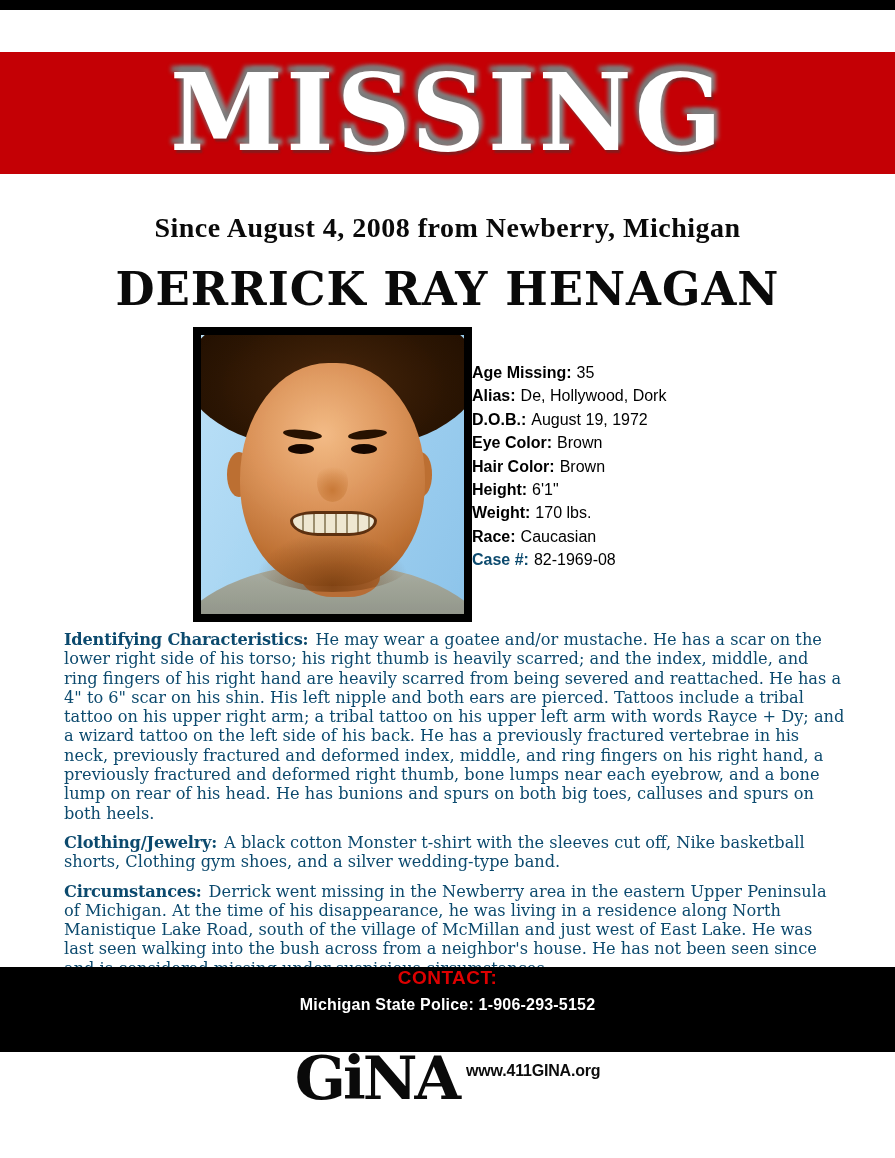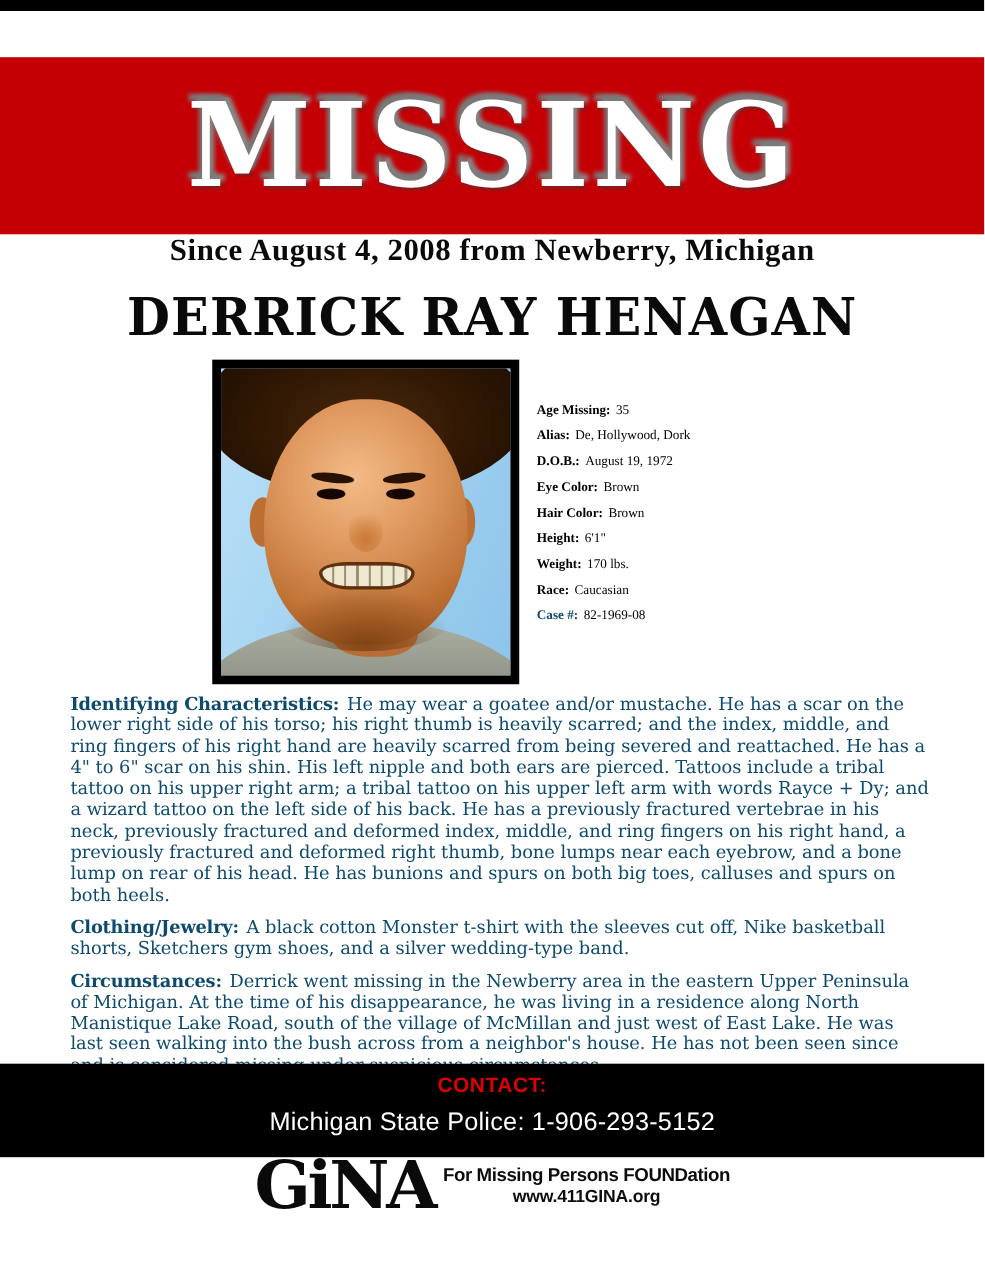--- a/index.html
+++ b/index.html
@@ -4,21 +4,21 @@
 <style>
   * { margin:0; padding:0; box-sizing:border-box; }
   html,body { background:#ffffff; }
   body { font-family:"DejaVu Serif", serif; }
   .page {
     position:relative; width:895px; height:1158px; margin:0 auto;
     background:#ffffff; overflow:hidden;
   }
   .top-bar { position:absolute; left:0; top:0; width:895px; height:10px; background:#000000; }
   .red-banner {
-    position:absolute; left:0; top:52px; width:895px; height:161px;
+    position:absolute; left:0; top:52px; width:895px; height:122px;
     background:#c40005; display:flex; align-items:center; justify-content:center;
   }
   .missing-title {
     color:#ffffff; font-family:"DejaVu Serif", serif; font-weight:bold;
     font-size:102px; letter-spacing:3px; line-height:1;
     text-shadow:-3px -6px 4px #7a7a7a, 4px -5px 4px #8a8a8a, 2px 2px 2px rgba(60,60,60,.45);
     transform:scaleY(1.04);
   }
   .since-line {
     position:absolute; left:0; top:212px; width:895px; text-align:center;
@@ -60,36 +60,36 @@
     background:radial-gradient(circle at 50% 70%, #c07a40 0%, rgba(192,122,64,0) 75%);
     border-radius:50%; }
   .p-smile { position:absolute; left:34%; top:63%; width:33%; height:9%;
     background:repeating-linear-gradient(90deg,#e8e2cf 0 9px, #9a8e72 9px 11px);
     border:3px solid #5b3418; border-radius:46% 46% 50% 50% / 60% 60% 95% 95%; }
   .p-shadow { position:absolute; left:20%; top:70%; width:60%; height:22%;
     background:radial-gradient(ellipse at 50% 90%, rgba(90,45,10,.55), rgba(90,45,10,0) 70%);
     border-radius:50%; }
   
   .details {
-    position:absolute; left:488px; top:361px; width:380px;
-    font-family:Liberation Serif, serif; font-size:12px; line-height:23.4px; color:#000000;
+    position:absolute; left:472px; top:361px; width:380px;
+    font-family:Liberation Sans, sans-serif; font-size:16px; line-height:23.4px; color:#000000;
   }
   .detail-label { font-weight:bold; }
   .detail-value { margin-left:5px; }
   .detail-row:last-child .detail-label { color:#0c4a6e; }
   
   .sections { position:absolute; left:64px; top:630px; width:782px;
     font-family:"DejaVu Serif", serif; font-size:16.2px; line-height:19.3px; color:#0c4a6e; }
   .section { margin-bottom:10px; }
   .sec-label { font-weight:bold; margin-right:7px; letter-spacing:-0.2px; }
   
   .contact-band { position:absolute; left:0; top:967px; width:895px; height:85px;
     background:#000000; text-align:center; font-family:"Liberation Sans", sans-serif; }
-  .contact-heading { margin-top:10px; color:#dd0000; font-weight:bold; font-size:19px; letter-spacing:0.5px; }
-  .contact-line { margin-top:7px; color:#ffffff; font-weight:normal; font-size:23px; letter-spacing:0.2px; }
+  .contact-heading { color:#dd0000; font-weight:bold; font-size:19px; letter-spacing:0.5px; }
+  .contact-line { margin-top:7px; color:#ffffff; font-weight:bold; font-size:16px; letter-spacing:0.2px; }
   
   .gina-block { position:absolute; left:0; top:1054px; width:895px;
     display:flex; justify-content:center; align-items:flex-start; }
   .gina-brand { font-family:"DejaVu Serif", serif; font-weight:bold; font-size:60px;
     line-height:48px; color:#0a0a0a; letter-spacing:-3px; transform:scaleY(1.0); }
   .gina-right { margin-left:8px; margin-top:6px; font-family:"Liberation Sans", sans-serif;
     font-weight:bold; color:#0c0c0c; text-align:center; }
   .gina-tagline { font-size:17px; letter-spacing:-0.4px; line-height:18px; }
   .gina-url { font-size:16px; letter-spacing:-0.2px; line-height:17px; margin-top:2px; }
 </style>
@@ -133,30 +133,29 @@
     <div class="detail-row"><span class="detail-label">Eye Color:</span><span class="detail-value">Brown</span></div>
     <div class="detail-row"><span class="detail-label">Hair Color:</span><span class="detail-value">Brown</span></div>
     <div class="detail-row"><span class="detail-label">Height:</span><span class="detail-value">6'1"</span></div>
     <div class="detail-row"><span class="detail-label">Weight:</span><span class="detail-value">170 lbs.</span></div>
     <div class="detail-row"><span class="detail-label">Race:</span><span class="detail-value">Caucasian</span></div>
     <div class="detail-row"><span class="detail-label">Case #:</span><span class="detail-value">82-1969-08</span></div>
   </div>
 
   <div class="sections">
     <p class="section"><span class="sec-label">Identifying Characteristics:</span><span class="sec-text">He may wear a goatee and/or mustache. He has a scar on the lower right side of his torso; his right thumb is heavily scarred; and the index, middle, and ring fingers of his right hand are heavily scarred from being severed and reattached. He has a 4" to 6" scar on his shin. His left nipple and both ears are pierced. Tattoos include a tribal tattoo on his upper right arm; a tribal tattoo on his upper left arm with words Rayce + Dy; and a wizard tattoo on the left side of his back. He has a previously fractured vertebrae in his neck, previously fractured and deformed index, middle, and ring fingers on his right hand, a previously fractured and deformed right thumb, bone lumps near each eyebrow, and a bone lump on rear of his head. He has bunions and spurs on both big toes, calluses and spurs on both heels.</span></p>
-    <p class="section"><span class="sec-label">Clothing/Jewelry:</span><span class="sec-text">A black cotton Monster t-shirt with the sleeves cut off, Nike basketball shorts, Sketchers gym shoes, and a silver wedding-type band.</span></p>
+    <p class="section"><span class="sec-label">Clothing/Jewelry:</span><span class="sec-text">A black cotton Monster t-shirt with the sleeves cut off, Nike basketball shorts, Clothing gym shoes, and a silver wedding-type band.</span></p>
     <p class="section"><span class="sec-label">Circumstances:</span><span class="sec-text">Derrick went missing in the Newberry area in the eastern Upper Peninsula of Michigan. At the time of his disappearance, he was living in a residence along North Manistique Lake Road, south of the village of McMillan and just west of East Lake. He was last seen walking into the bush across from a neighbor's house. He has not been seen since and is considered missing under suspicious circumstances.</span></p>
   </div>
 
   <div class="contact-band">
     <div class="contact-heading">CONTACT:</div>
     <div class="contact-line">Michigan State Police: 1-906-293-5152</div>
   </div>
 
   <div class="gina-block">
     <div class="gina-brand">GiNA</div>
     <div class="gina-right">
-      <div class="gina-tagline">For Missing Persons FOUNDation</div>
       <div class="gina-url">www.411GINA.org</div>
     </div>
   </div>
 
 </div>
 
 </body></html>

